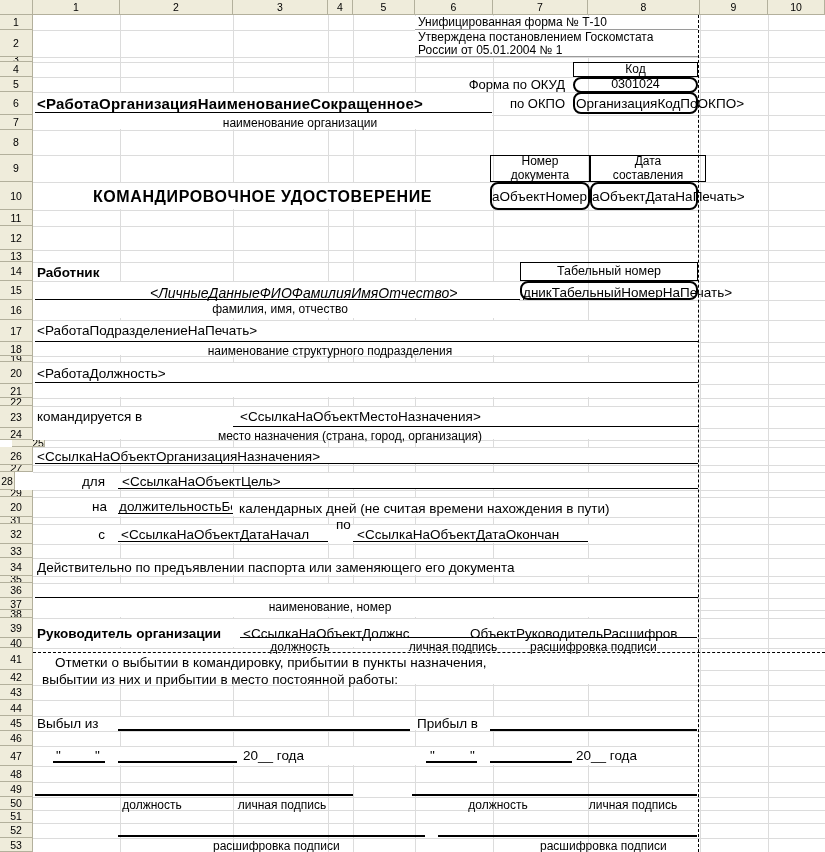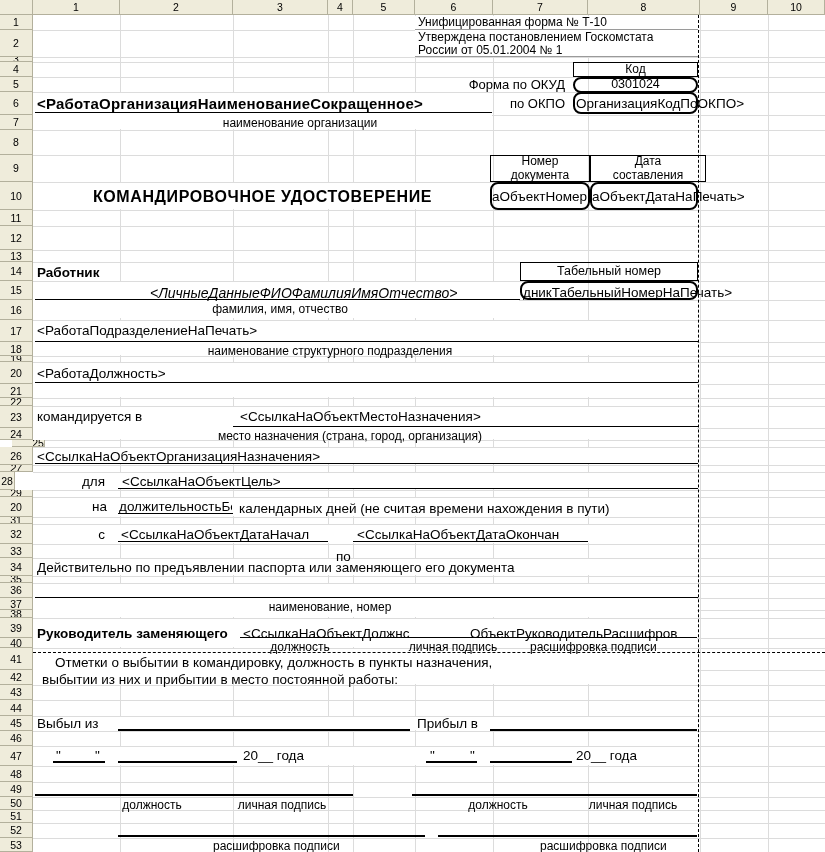--- a/index.html
+++ b/index.html
@@ -116,41 +116,41 @@
   <div class="ul" style="left:118px;top:488px;width:580px"></div>
 
   <div class="txt r" style="left:80px;top:499px;width:27px">на</div>
   <div class="txt clip" style="left:119px;top:499px;width:113px">должительностьБе</div>
   <div class="ul" style="left:118px;top:513px;width:115px"></div>
   <div class="txt" style="left:239px;top:501px">календарных дней (не считая времени нахождения в пути)</div>
 
   <div class="txt r" style="left:88px;top:527px;width:17px">с</div>
   <div class="txt clip" style="left:121px;top:527px;width:206px">&lt;СсылкаНаОбъектДатаНачал</div>
   <div class="ul" style="left:118px;top:541px;width:210px"></div>
-  <div class="txt" style="left:336px;top:549px">по</div>
+  <div class="txt" style="left:336px;top:517px">по</div>
   <div class="txt clip" style="left:357px;top:527px;width:230px">&lt;СсылкаНаОбъектДатаОкончан</div>
   <div class="ul" style="left:353px;top:541px;width:235px"></div>
 
   <div class="txt" style="left:37px;top:560px">Действительно по предъявлении паспорта или заменяющего его документа</div>
 
   <div class="ul" style="left:35px;top:597px;width:663px"></div>
   <div class="cap" style="left:35px;top:601px;width:590px">наименование, номер</div>
 
-  <div class="txt b" style="left:37px;top:626px">Руководитель заменяющего</div>
+  <div class="txt b" style="left:37px;top:626px">Руководитель организации</div>
   <div class="txt clip" style="left:243px;top:626px;width:184px">&lt;СсылкаНаОбъектДолжнс</div>
   <div class="txt clip" style="left:470px;top:626px;width:227px">ОбъектРуководительРасшифров</div>
   <div class="ul" style="left:240px;top:637px;width:457px"></div>
   <div class="cap" style="left:240px;top:641px;width:120px">должность</div>
   <div class="cap" style="left:395px;top:641px;width:116px">личная подпись</div>
   <div class="cap" style="left:530px;top:641px;width:124px">расшифровка подписи</div>
 
   <div class="hdash" style="left:33px;top:652px;width:792px"></div>
   <div class="vdash" style="left:698px;top:15px;height:837px"></div>
 
-  <div class="txt" style="left:55px;top:655px">Отметки о выбытии в командировку, должность в пункты назначения,</div>
+  <div class="txt" style="left:55px;top:655px">Отметки о выбытии в командировку, прибытии в пункты назначения,</div>
   <div class="txt" style="left:42px;top:672px">выбытии из них и прибытии в место постоянной работы:</div>
 
   <div class="txt" style="left:37px;top:716px">Выбыл из</div>
   <div class="ul2" style="left:118px;top:729px;width:292px"></div>
   <div class="txt" style="left:417px;top:716px">Прибыл в</div>
   <div class="ul2" style="left:490px;top:729px;width:207px"></div>
 
   <div class="txt" style="left:56px;top:748px">"</div>
   <div class="txt" style="left:95px;top:748px">"</div>
   <div class="ul2" style="left:53px;top:761px;width:52px"></div>

